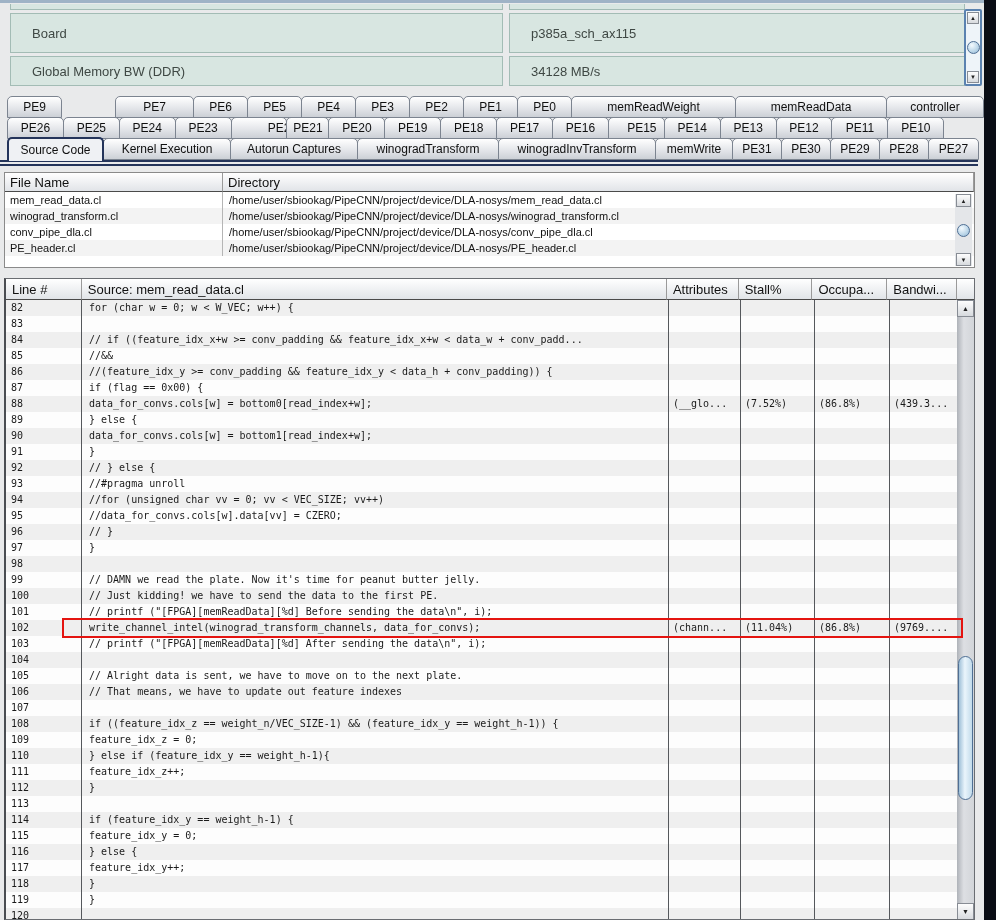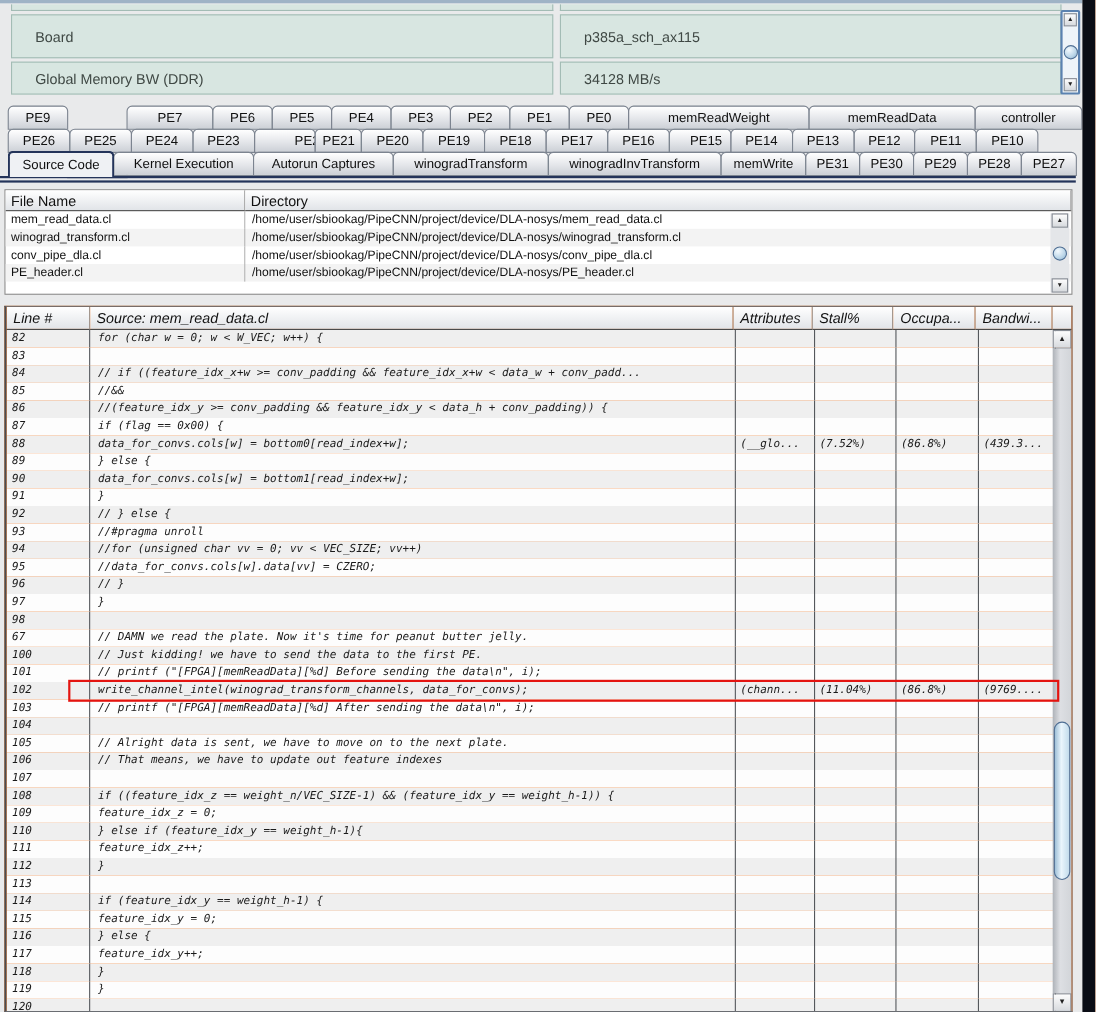--- a/index.html
+++ b/index.html
@@ -32,21 +32,21 @@
   #file-header { display:flex; height:19px; }
   .fh { background:linear-gradient(#ffffff,#e1e4e8); border-right:1px solid #9a9a9a; border-bottom:1px solid #4a4a4a; font-size:13px; color:#111; display:flex; align-items:center; padding-left:5px; }
   .frow { display:flex; height:16px; font-size:11px; color:#111; align-items:center; }
   .frow:nth-child(even) { background:#f3f3f3; }
   .fcell-name { width:218px; border-right:1px solid #b5b5b5; padding-left:5px; height:16px; display:flex; align-items:center; overflow:hidden; white-space:nowrap; }
   .fcell-dir  { flex:1; padding-left:6px; height:16px; display:flex; align-items:center; overflow:hidden; white-space:nowrap; }
   #file-scroll { position:absolute; right:2px; top:21px; width:17px; height:72px; background:#e4e6e9; display:flex; flex-direction:column; align-items:center; justify-content:space-between; padding:0; }
   #file-scroll .sbtn { width:15px; height:13px; font-size:6px; }
 
   
-  #src-table { position:absolute; left:4px; top:278px; width:971px; height:642px; border:1px solid #6a6d72; border-left:2px solid #4a4d52; background:#f97316; overflow:hidden;font-style:italic; }
+  #src-table { position:absolute; left:4px; top:278px; width:971px; height:642px; border:1px solid #6a6d72; border-left:2px solid #4a4d52; background:#000000; overflow:hidden; }
   #src-header { display:flex; height:21px; }
   .sh { background:linear-gradient(#ffffff,#e1e4e8); border-right:1px solid #9a9a9a; border-bottom:1px solid #4a4a4a; font-size:13px; color:#111; display:flex; align-items:center; padding-left:6px; white-space:nowrap; overflow:hidden; }
   #src-body { position:relative; }
   .crow { display:flex; height:16px; position:relative; background:#fdfdfd; }
   .crow.even { background:#efefef; }
   .c { height:16px; line-height:16px; font-family:"DejaVu Sans Mono", monospace; font-size:10px; color:#1a1a1a; white-space:pre; overflow:hidden; border-right:1px solid #55585c; }
   .c-ln    { width:76px; padding-left:5px; }
   .c-code  { width:587px; padding-left:7px; }
   .c-attr  { width:72px; padding-left:4px; }
   .c-stall { width:74px; padding-left:4px; }
@@ -308,21 +308,21 @@
         </div>
         <div class="crow even">
           <div class="c c-ln">98</div>
           <div class="c c-code"></div>
           <div class="c c-attr"></div>
           <div class="c c-stall"></div>
           <div class="c c-occ"></div>
           <div class="c c-bw"></div>
         </div>
         <div class="crow">
-          <div class="c c-ln">67</div>
+          <div class="c c-ln">99</div>
           <div class="c c-code">// DAMN we read the plate. Now it's time for peanut butter jelly.</div>
           <div class="c c-attr"></div>
           <div class="c c-stall"></div>
           <div class="c c-occ"></div>
           <div class="c c-bw"></div>
         </div>
         <div class="crow even">
           <div class="c c-ln">100</div>
           <div class="c c-code">// Just kidding! we have to send the data to the first PE.</div>
           <div class="c c-attr"></div>

